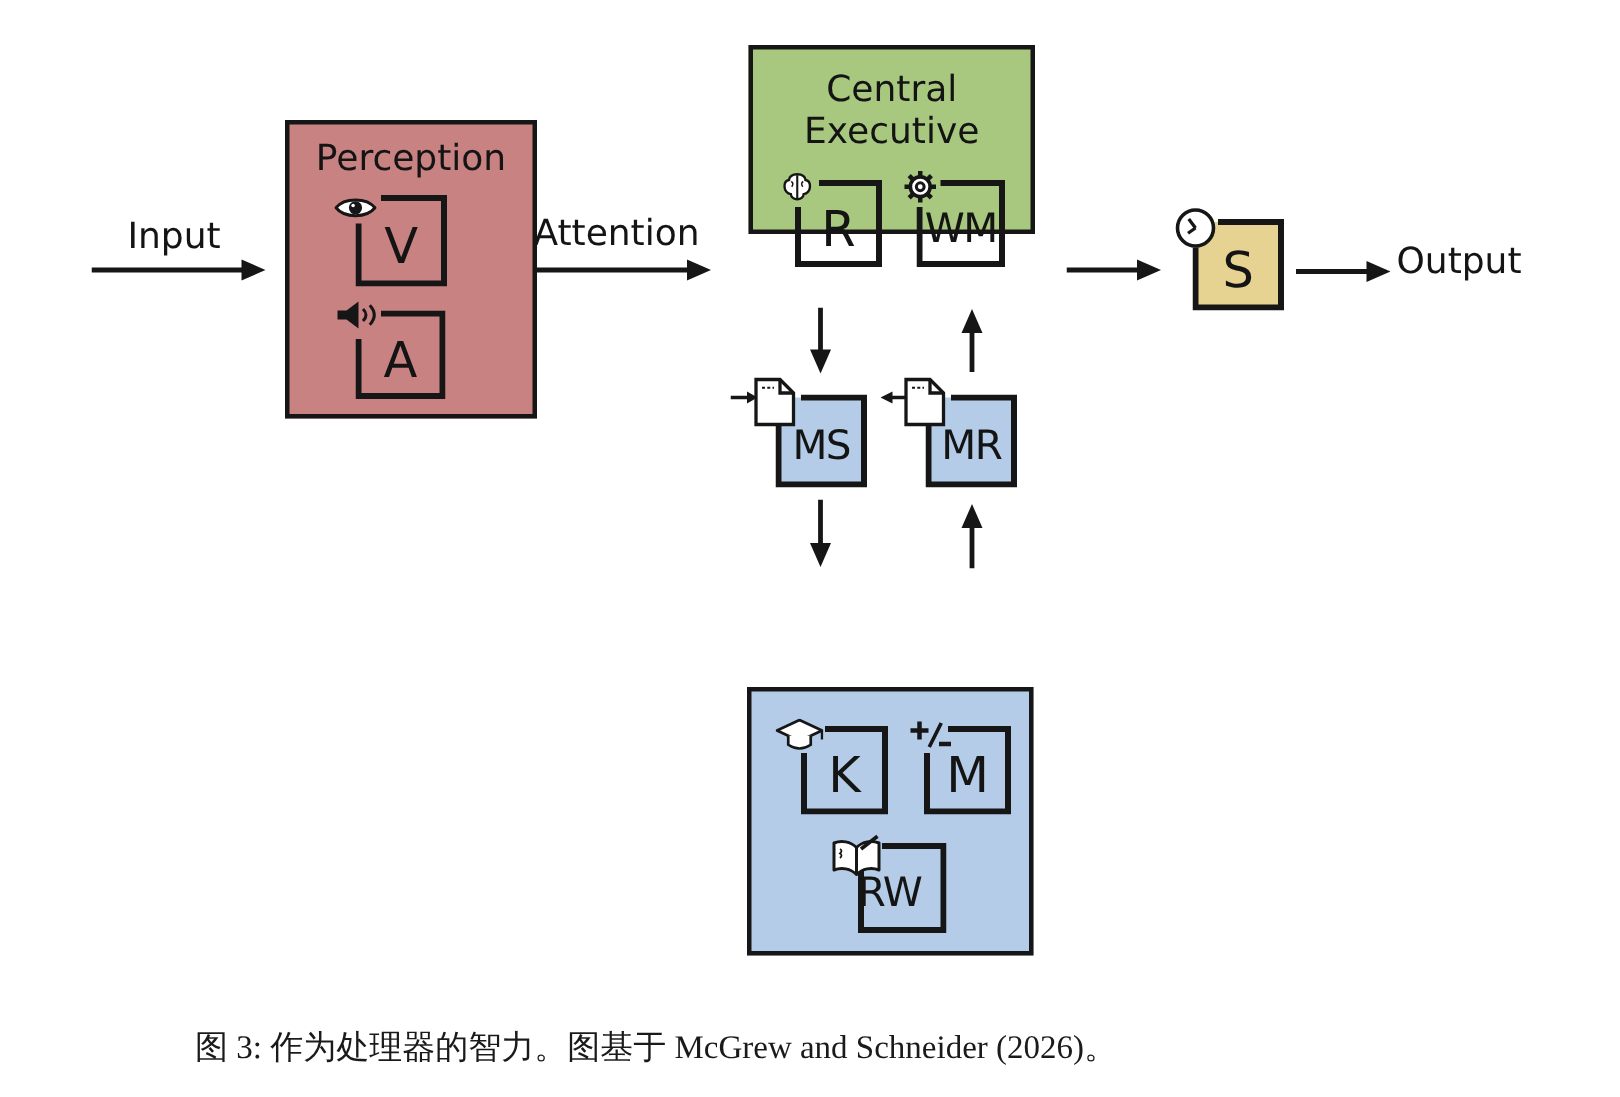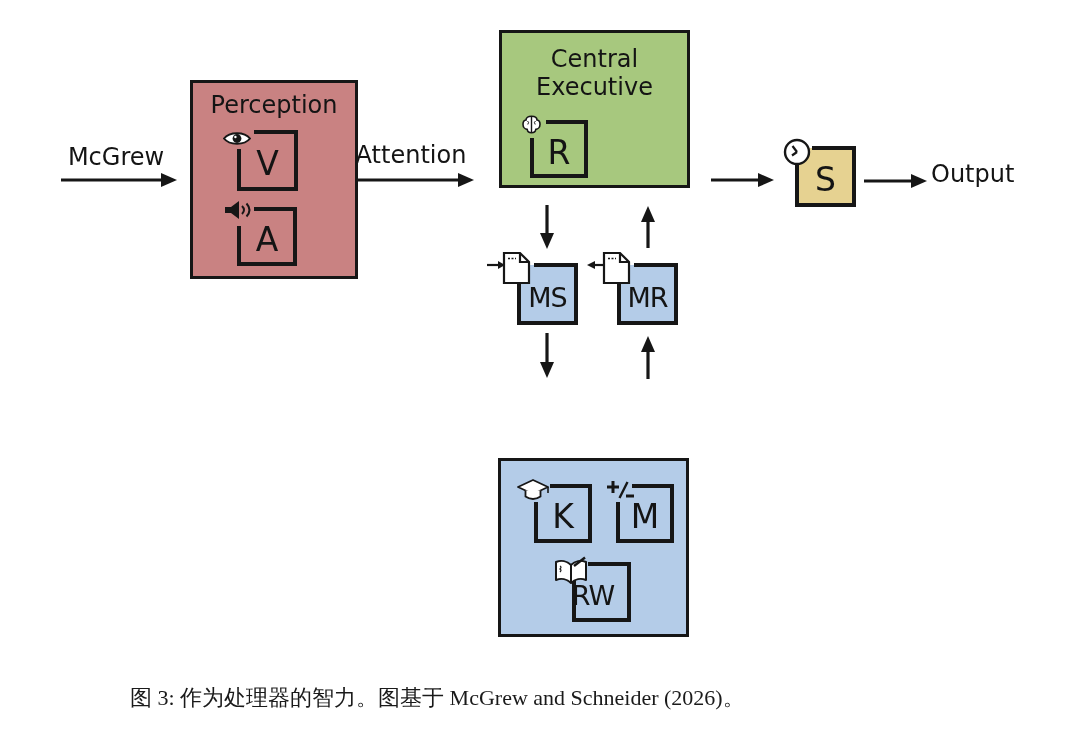--- a/index.html
+++ b/index.html
@@ -17,21 +17,21 @@
   .micon{position:absolute;line-height:0;}
   .caption{position:absolute;font-family:"Liberation Serif","DejaVu Serif",serif;
            font-size:22px;color:#1a1a1a;white-space:nowrap;}
   svg{display:block;}
 </style>
 </head>
 <body>
 
 <div class="canvas">
 
-  <div class="abs flow-label" style="left:60px;top:143px;width:112px;">McGrew</div>
+  <div class="abs flow-label" style="left:60px;top:143px;width:112px;">Input</div>
   <div class="abs flow-label" style="left:350px;top:141px;width:122px;">Attention</div>
   <div class="abs flow-label" style="left:931px;top:160px;">Output</div>
 
   <svg class="abs" style="left:61px;top:172px;" width="116" height="16">
     <line x1="0" y1="8" x2="101" y2="8" stroke="#161616" stroke-width="3.2"></line>
     <polygon points="100,1 116,8 100,15" fill="#161616"></polygon>
   </svg>
   <svg class="abs" style="left:357px;top:172px;" width="117" height="16">
     <line x1="0" y1="8" x2="102" y2="8" stroke="#161616" stroke-width="3.2"></line>
     <polygon points="101,1 117,8 101,15" fill="#161616"></polygon>
@@ -87,41 +87,63 @@
       <span class="micon" style="left:-13px;top:-7px;">
         <svg width="30" height="20" viewBox="0 0 30 20">
           <path d="M1 7 H7 L15 1 V19 L7 13 H1 Z" fill="#161616"></path>
           <path d="M18 6 Q22 10 18 14" fill="none" stroke="#161616" stroke-width="2"></path>
           <path d="M22.5 3.5 Q28.5 10 22.5 16.5" fill="none" stroke="#161616" stroke-width="2"></path>
         </svg>
       </span>
     </div>
   </div>
 
-  <div class="big-box" style="left: 499px; top: 30px; width: 191px; height: 158px; background-color: rgb(167, 200, 126);">
+  <div class="big-box" style="left: 499px; top: 30px; width: 191px; height: 126px; background-color: rgb(167, 200, 126);">
     <div class="box-title" style="top:12px;">
       <div>Central</div>
       <div>Executive</div>
     </div>
 
     <div class="module" style="left:28px;top:87px;width:58px;height:58px;">
       <svg class="frame" width="58" height="58" viewBox="0 0 58 58">
         <path d="M16 2 H56 V56 V56 H2 V18" fill="none" stroke="#161616" stroke-width="4"></path>
       </svg>
       <span class="mletter">R</span>
       <span class="micon" style="left:-8px;top:-5px;">
         <svg width="19" height="19" viewBox="0 0 19 19">
           <path d="M9.5 1.2 C6 1.2 4 3 4 5 C1.8 5.3 1 7 1 9.2 C1 12.2 3 14.2 5.2 14.4 C5.4 16.4 7.2 17.8 9.5 17.8 C11.8 17.8 13.6 16.4 13.8 14.4 C16 14.2 18 12.2 18 9.2 C18 7 17.2 5.3 15 5 C15 3 13 1.2 9.5 1.2 Z" fill="#ffffff" stroke="#161616" stroke-width="1.6"></path>
           <line x1="9.5" y1="1.8" x2="9.5" y2="17.2" stroke="#161616" stroke-width="1.4"></line>
           <path d="M5.5 6 Q7.5 7 5.8 9.5" fill="none" stroke="#161616" stroke-width="1"></path>
           <path d="M13.5 6 Q11.5 7 13.2 9.5" fill="none" stroke="#161616" stroke-width="1"></path>
         </svg>
       </span>
     </div>
 
+    <div class="module" style="left:109px;top:87px;width:59px;height:58px;">
+      <svg class="frame" width="59" height="58" viewBox="0 0 59 58">
+        <path d="M16 2 H57 V56 H2 V18" fill="none" stroke="#161616" stroke-width="4"></path>
+      </svg>
+      <span class="mletter double">WM</span>
+      <span class="micon" style="left:-9px;top:-7px;">
+        <svg width="23" height="23" viewBox="0 0 23 23">
+          <g stroke="#161616" stroke-width="3">
+            <line x1="11.5" y1="1" x2="11.5" y2="6"></line>
+              <line x1="11.5" y1="17" x2="11.5" y2="22"></line>
+            <line x1="1" y1="11.5" x2="6" y2="11.5"></line>
+              <line x1="17" y1="11.5" x2="22" y2="11.5"></line>
+            <line x1="4.1" y1="4.1" x2="7.6" y2="7.6"></line>
+              <line x1="15.4" y1="15.4" x2="18.9" y2="18.9"></line>
+            <line x1="18.9" y1="4.1" x2="15.4" y2="7.6"></line>
+              <line x1="7.6" y1="15.4" x2="4.1" y2="18.9"></line>
+          </g>
+          <circle cx="11.5" cy="11.5" r="6.6" fill="#ffffff" stroke="#161616" stroke-width="2.4"></circle>
+          <circle cx="11.5" cy="11.5" r="2.6" fill="#ffffff" stroke="#161616" stroke-width="2"></circle>
+        </svg>
+      </span>
+    </div>
   </div>
 
   <div class="module" style="left:795px;top:146px;width:61px;height:61px;">
     <svg class="frame" width="61" height="61" viewBox="0 0 61 61">
       <rect x="2" y="2" width="57" height="57" fill="#e6d291"></rect>
       <path d="M17 2 H59 V59 H2 V19" fill="none" stroke="#161616" stroke-width="4"></path>
     </svg>
     <span class="mletter">S</span>
     <span class="micon" style="left:-12px;top:-8px;">
       <svg width="28" height="28" viewBox="0 0 28 28">

